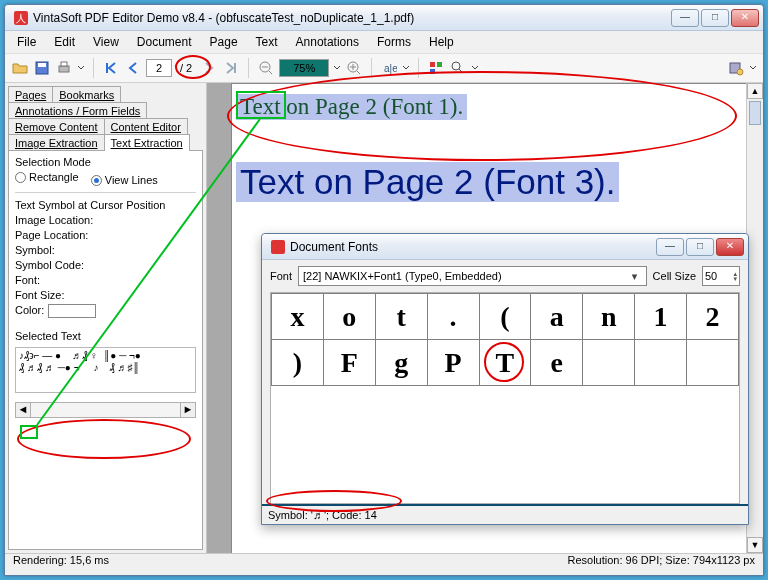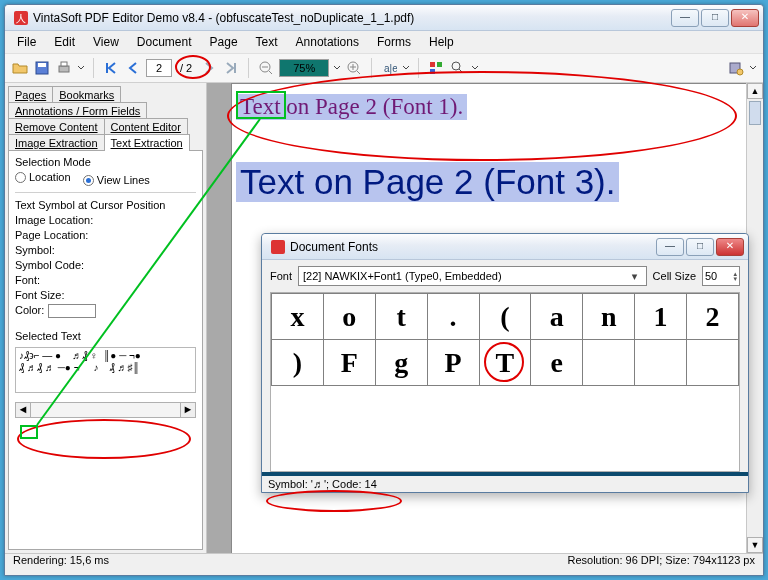--- a/index.html
+++ b/index.html
@@ -34,45 +34,45 @@
   .radio .dot{width:11px;height:11px;border:1px solid #707070;border-radius:50%;display:inline-flex;align-items:center;justify-content:center;background:#fff;}
   .radio .dot.sel::after{content:"";width:5px;height:5px;background:#2a6fd6;border-radius:50%;}
   .lbl { color:#000; }
   .colorswatch{width:48px;height:14px;border:1px solid #888;background:#fff;display:inline-block;vertical-align:middle;margin-left:4px;}
   .selbox{border:1px solid #b8b8b8;background:#fff;height:46px;margin-top:2px;padding:2px 3px;font-size:10px;line-height:12px;overflow:hidden;position:relative;}
   .hscroll{height:16px;display:flex;align-items:center;margin-top:6px}
   .hscroll .arrow{width:16px;height:16px;border:1px solid #b0b0b0;background:#efefef;text-align:center;line-height:12px}
   .hscroll .track{flex:1;height:16px;border:1px solid #b0b0b0;border-left:none;border-right:none;background:#f4f4f4}
   .docarea { flex:1; background:#a9a9a9; position:relative; overflow:hidden;}
   .docpage { position:absolute; left:24px; top:0; right:10px; height:520px; background:#fff; border:1px solid #888; }
-  .hl { background:#b8c4ee; color:#701a75; display:inline-block; padding:0 4px;}
+  .hl { background:#b8c4ee; color:#14532d; display:inline-block; padding:0 4px;}
   .line1 { position:absolute; left:4px; top:10px; font:23px "Times New Roman",serif;}
   .line2 { position:absolute; left:4px; top:78px; font:35px Arial,sans-serif; color:#001a80;}
   .vscroll{position:absolute;right:0;top:0;bottom:0;width:17px;background:#efefef;border-left:1px solid #c8c8c8}
   .vscroll .arrow{height:16px;border:1px solid #b0b0b0;background:#f4f4f4;text-align:center;font-size:9px;line-height:14px}
   .vscroll .thumb{position:absolute;left:2px;right:2px;top:18px;height:24px;background:#d0dced;border:1px solid #9ab;}
   .statusbar { position:absolute; left:0; right:0; bottom:0; height:22px; background:#f0f0f0; border-top:1px solid #c8c8c8; display:flex; align-items:flex-start; padding:0 8px; font-size:11px; justify-content:space-between;}
   
   .ann-ellipse{position:absolute;border:2px solid #e00000;border-radius:50%;pointer-events:none}
   .ann-rect{position:absolute;border:2px solid #00c020;pointer-events:none}
   .ann-line{position:absolute;pointer-events:none}
   
-  .dlg { position:absolute; left:256px; top:228px; width:488px; height:260px; background:#f0f0f0; border:1px solid #5a7ca0; border-radius:4px 4px 0 0; box-shadow:0 4px 12px rgba(0,0,0,.3);}
+  .dlg { position:absolute; left:256px; top:228px; width:488px; height:292px; background:#f0f0f0; border:1px solid #5a7ca0; border-radius:4px 4px 0 0; box-shadow:0 4px 12px rgba(0,0,0,.3);}
   .dlg .titlebar{height:26px}
   .dlg .titlebar .winbtn.close{background:linear-gradient(#e88,#c33);}
   .dlg-body{padding:6px 8px; display:flex; flex-direction:column; height:calc(100% - 26px);}
   .dlg-row{display:flex;align-items:center;gap:6px;margin-bottom:6px}
   .combo{flex:1;height:20px;border:1px solid #888;background:#fff;display:flex;align-items:center;padding:0 4px;font-size:11px;justify-content:space-between}
   .combo .dd{width:14px;text-align:center;color:#444}
   .cellsize{width:38px;height:20px;border:1px solid #888;background:#fff;display:flex;align-items:center;justify-content:space-between;padding:0 2px}
   .cellsize .sp{display:flex;flex-direction:column;line-height:5px;font-size:7px;color:#555}
   .grid{flex:1;background:#fff;border:1px solid #b0b0b0;position:relative;overflow:hidden}
   table.fontgrid{border-collapse:collapse;width:100%;table-layout:fixed}
   table.fontgrid td{border:1px solid #808080;height:46px;text-align:center;font:bold 28px "Times New Roman",serif}
-  .dlg-status{height:20px;border-top:4px solid #0c4a6e;display:flex;align-items:center;padding:0 6px;font-size:11px;margin:0 -8px -6px -8px}
+  .dlg-status{height:20px;border-top:2px solid #0c4a6e;display:flex;align-items:center;padding:0 6px;font-size:11px;margin:0 -8px -6px -8px}
 </style>
 </head>
 <body>
 
 <div class="desktop">
  <div class="mainwin">
   <div class="titlebar">
     <span class="appicon">
           <svg viewBox="0 0 16 16">
             <rect x="1" y="1" width="14" height="14" fill="#d33" rx="2"></rect>
@@ -218,21 +218,21 @@
         <div class="tab">Content Editor</div>
         <div style="flex-basis:100%;height:0"></div>
         <div class="tab">Image Extraction</div>
         <div class="tab active">Text Extraction</div>
       </div>
       <div class="panelbox">
         <div class="fieldset-label">Selection Mode</div>
         <div>
           <span class="radio">
                 <span class="dot"></span>
-                <span>Location</span>
+                <span>Rectangle</span>
               </span>
           &nbsp;&nbsp;
           <span class="radio">
                 <span class="dot sel"></span>
                 <span>View Lines</span>
               </span>
         </div>
         <div style="height:1px;background:#d0d0d0;margin:3px 0"></div>
         <div class="lbl">Text Symbol at Cursor Position</div>
         <div class="lbl">Image Location:</div>

